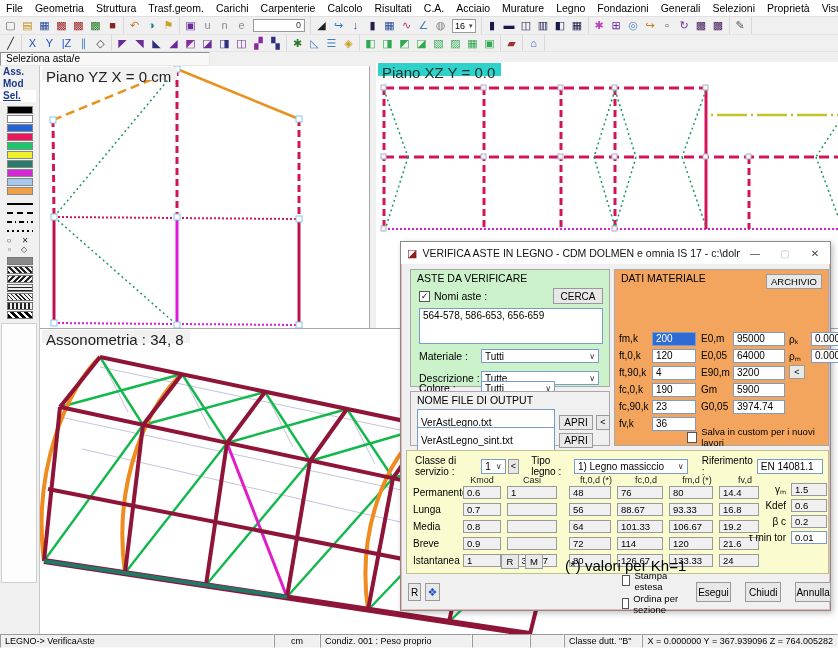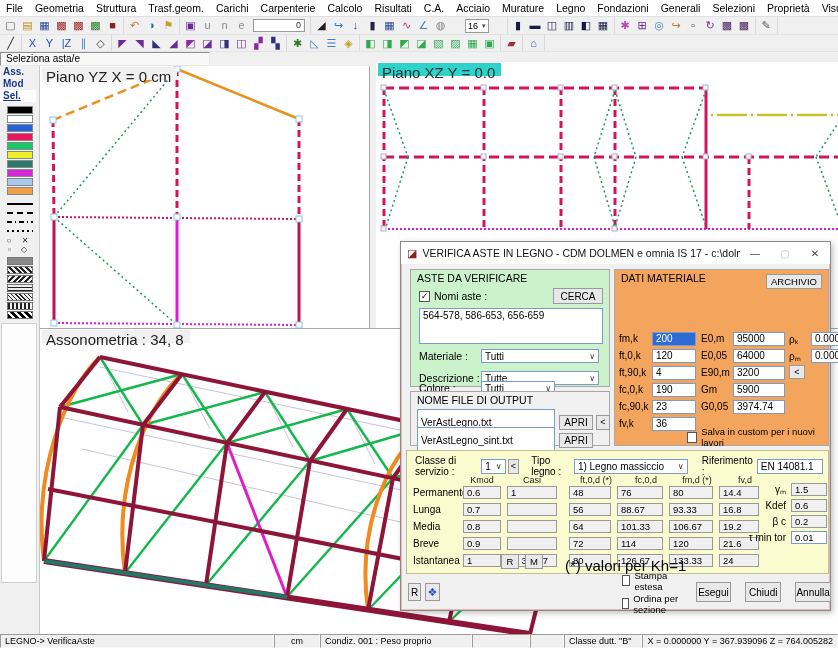--- a/index.html
+++ b/index.html
@@ -10,21 +10,21 @@
   #menubar { position:absolute; left:0; top:0; width:838px; height:17px; background:#ffffff; border-bottom:1px solid #e0e0e0; display:flex; align-items:center; }
   #menubar .mitem { padding:1px 6px; font-size:10.5px; white-space:nowrap; cursor:default; }
 
   
   .toolbar { position:absolute; left:0; width:838px; background:#f0f0f0; display:flex; align-items:center; border-bottom:1px solid #e4e4e4; }
   #toolbar1 { top:17px; height:18px; }
   #toolbar2 { top:35px; height:17px; }
   .tgroup { display:flex; align-items:center; padding:0 2px; border-right:1px solid #d8d8d8; height:100%; }
   .tbtn { width:17px; height:15px; display:flex; align-items:center; justify-content:center; font-size:11px; line-height:1; border:1px solid transparent; cursor:default; }
   .tfield { width:52px; height:13px; background:#fff; border:1px solid #9a9a9a; font-size:9px; text-align:right; padding:0 3px; margin:0 3px; color:#333; }
-  .tselect { height:14px; background:#fff; border:1px solid #9a9a9a; font-size:9px; padding:0 2px; margin:0 16px; display:flex; align-items:center; }
+  .tselect { height:14px; background:#fff; border:1px solid #9a9a9a; font-size:9px; padding:0 2px; margin:0 3px; display:flex; align-items:center; }
   .tselect .arrow { margin-left:4px; font-size:7px; color:#444; }
 
   
   #promptbar { position:absolute; left:0; top:52px; width:838px; height:14px; background:#f0f0f0; }
   #promptfield { position:absolute; left:0; top:0; width:210px; height:14px; background:#f8f8f8; border:1px solid; border-color:#909090 #e8e8e8 #e8e8e8 #909090; font-size:10px; padding:0 5px; }
 
   
   #sidebar { position:absolute; left:0; top:66px; width:40px; height:568px; background:#f0f0f0; border-right:1px solid #c8c8c8; }
   .modebtn { width:36px; height:12px; font-size:10px; font-weight:bold; color:#1a3a8c; padding-left:3px; cursor:default; }
   .modebtn.active { background:#ffffff; text-decoration:underline; }

